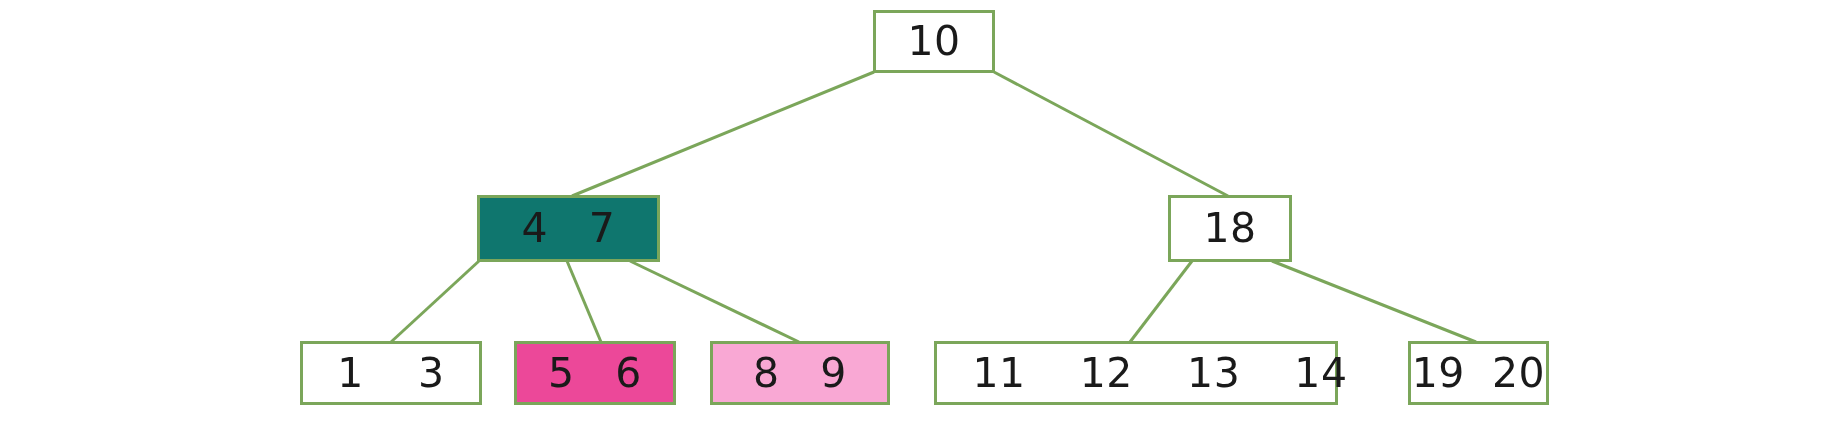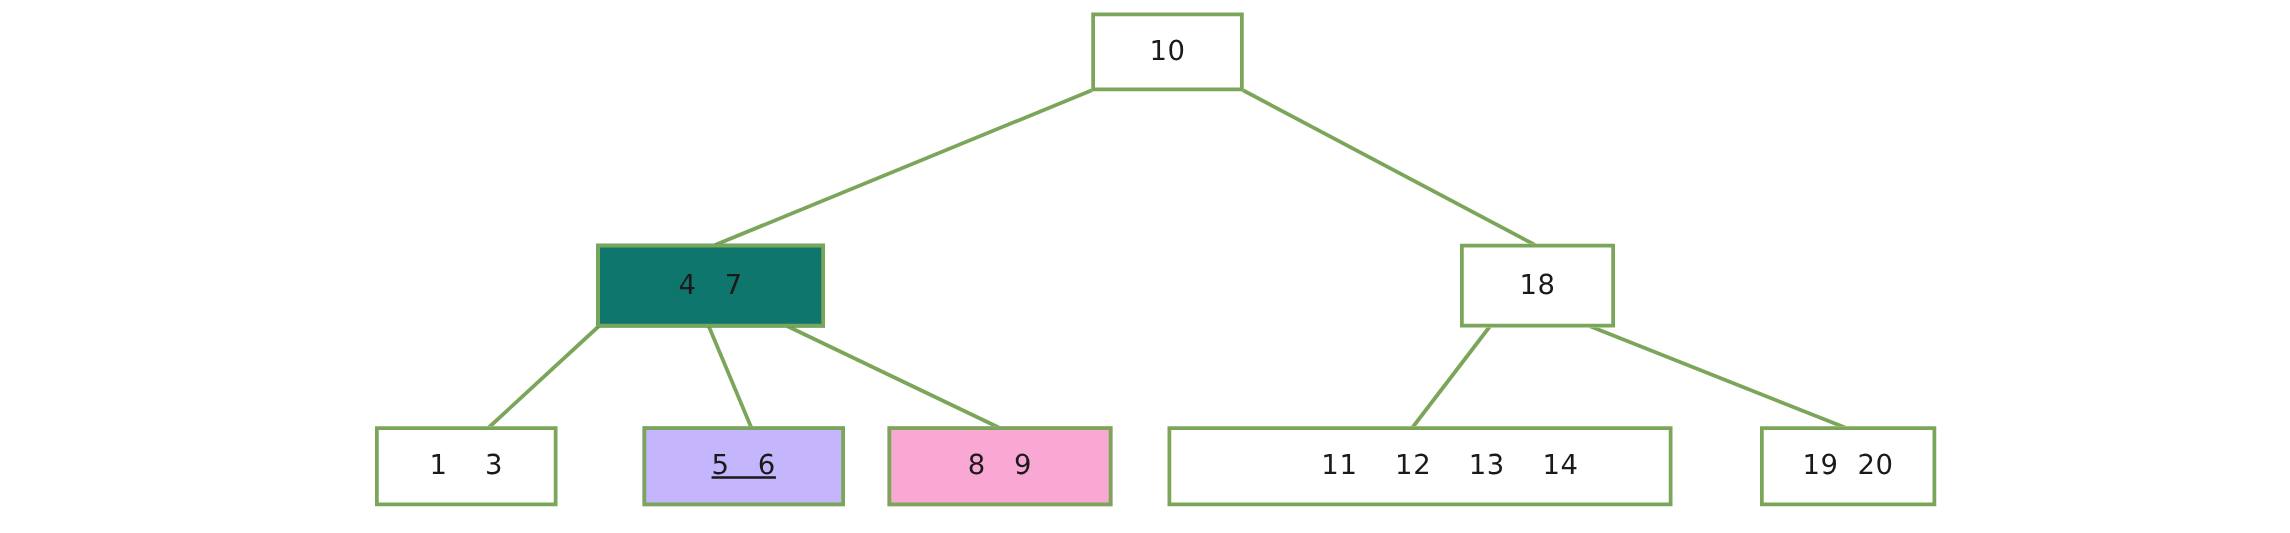--- a/index.html
+++ b/index.html
@@ -26,21 +26,21 @@
   .node {
     position: absolute;
     box-sizing: border-box;
     background: #ffffff;
     border: 3px solid #7BA65A;
     display: flex;
     align-items: center;
     justify-content: center;
     white-space: pre;
     color: #1a1a1a;
-    font-size: 22px;
+    font-size: 41px;
     line-height: 1;
     letter-spacing: 0.5px;
   }
   .node-keys {
     display: block;
     white-space: pre;
     color: #1a1a1a;
   }
 </style>
 </head>
@@ -53,19 +53,19 @@
       <line x1="479" y1="261" x2="391" y2="342" stroke="#7BA65A" stroke-width="3" stroke-linecap="butt"></line>
       <line x1="567" y1="261" x2="601" y2="342" stroke="#7BA65A" stroke-width="3" stroke-linecap="butt"></line>
       <line x1="630" y1="261" x2="799" y2="342" stroke="#7BA65A" stroke-width="3" stroke-linecap="butt"></line>
       <line x1="1192" y1="261" x2="1130" y2="342" stroke="#7BA65A" stroke-width="3" stroke-linecap="butt"></line>
       <line x1="1272" y1="261" x2="1476" y2="342" stroke="#7BA65A" stroke-width="3" stroke-linecap="butt"></line>
     </svg>
   <div id="node-layer">
       <div class="node" style="left: 873px; top: 10px; width: 122px; height: 63px; border-color: rgb(123, 166, 90); border-width: 3px; background: rgb(255, 255, 255);"><span class="node-keys" style="color: rgb(26, 26, 26);">10</span></div>
       <div class="node" style="left: 477px; top: 195px; width: 183px; height: 67px; border-color: rgb(123, 166, 90); border-width: 3px; background: #0f766e;"><span class="node-keys" style="color: rgb(26, 26, 26);">4   7</span></div>
       <div class="node" style="left: 1168px; top: 195px; width: 124px; height: 67px; border-color: rgb(123, 166, 90); border-width: 3px; background: rgb(255, 255, 255);"><span class="node-keys" style="color: rgb(26, 26, 26);">18</span></div>
-      <div class="node" style="left: 300px; top: 341px; width: 146px; height: 64px; border-color: rgb(123, 166, 90); border-width: 3px; background: rgb(255, 255, 255); align-items: center;"><span class="node-keys" style="color: rgb(26, 26, 26);">1    3</span></div>
-      <div class="node" style="left: 514px; top: 341px; width: 162px; height: 64px; border-color: rgb(123, 166, 90); border-width: 3px; background: #c4b5fd; text-decoration: underline;"><span class="node-keys" style="color: rgb(26, 26, 26);">5   6</span></div>
+      <div class="node" style="left: 300px; top: 341px; width: 182px; height: 64px; border-color: rgb(123, 166, 90); border-width: 3px; background: rgb(255, 255, 255); align-items: center;"><span class="node-keys" style="color: rgb(26, 26, 26);">1    3</span></div>
+      <div class="node" style="left: 514px; top: 341px; width: 162px; height: 64px; border-color: rgb(123, 166, 90); border-width: 3px; background: #ec4899;"><span class="node-keys" style="color: rgb(26, 26, 26);">5   6</span></div>
       <div class="node" style="left: 710px; top: 341px; width: 180px; height: 64px; border-color: rgb(123, 166, 90); border-width: 3px; background: #f9a8d4;"><span class="node-keys" style="color: rgb(26, 26, 26);">8   9</span></div>
       <div class="node" style="left: 934px; top: 341px; width: 404px; height: 64px; border-color: rgb(123, 166, 90); border-width: 3px; background: rgb(255, 255, 255); padding-left: 48px;"><span class="node-keys" style="color: rgb(26, 26, 26);">11    12    13    14</span></div>
       <div class="node" style="left: 1408px; top: 341px; width: 141px; height: 64px; border-color: rgb(123, 166, 90); border-width: 3px; background: rgb(255, 255, 255);"><span class="node-keys" style="color: rgb(26, 26, 26);">19  20</span></div>
     </div>
 </div>
 
 </body></html>

